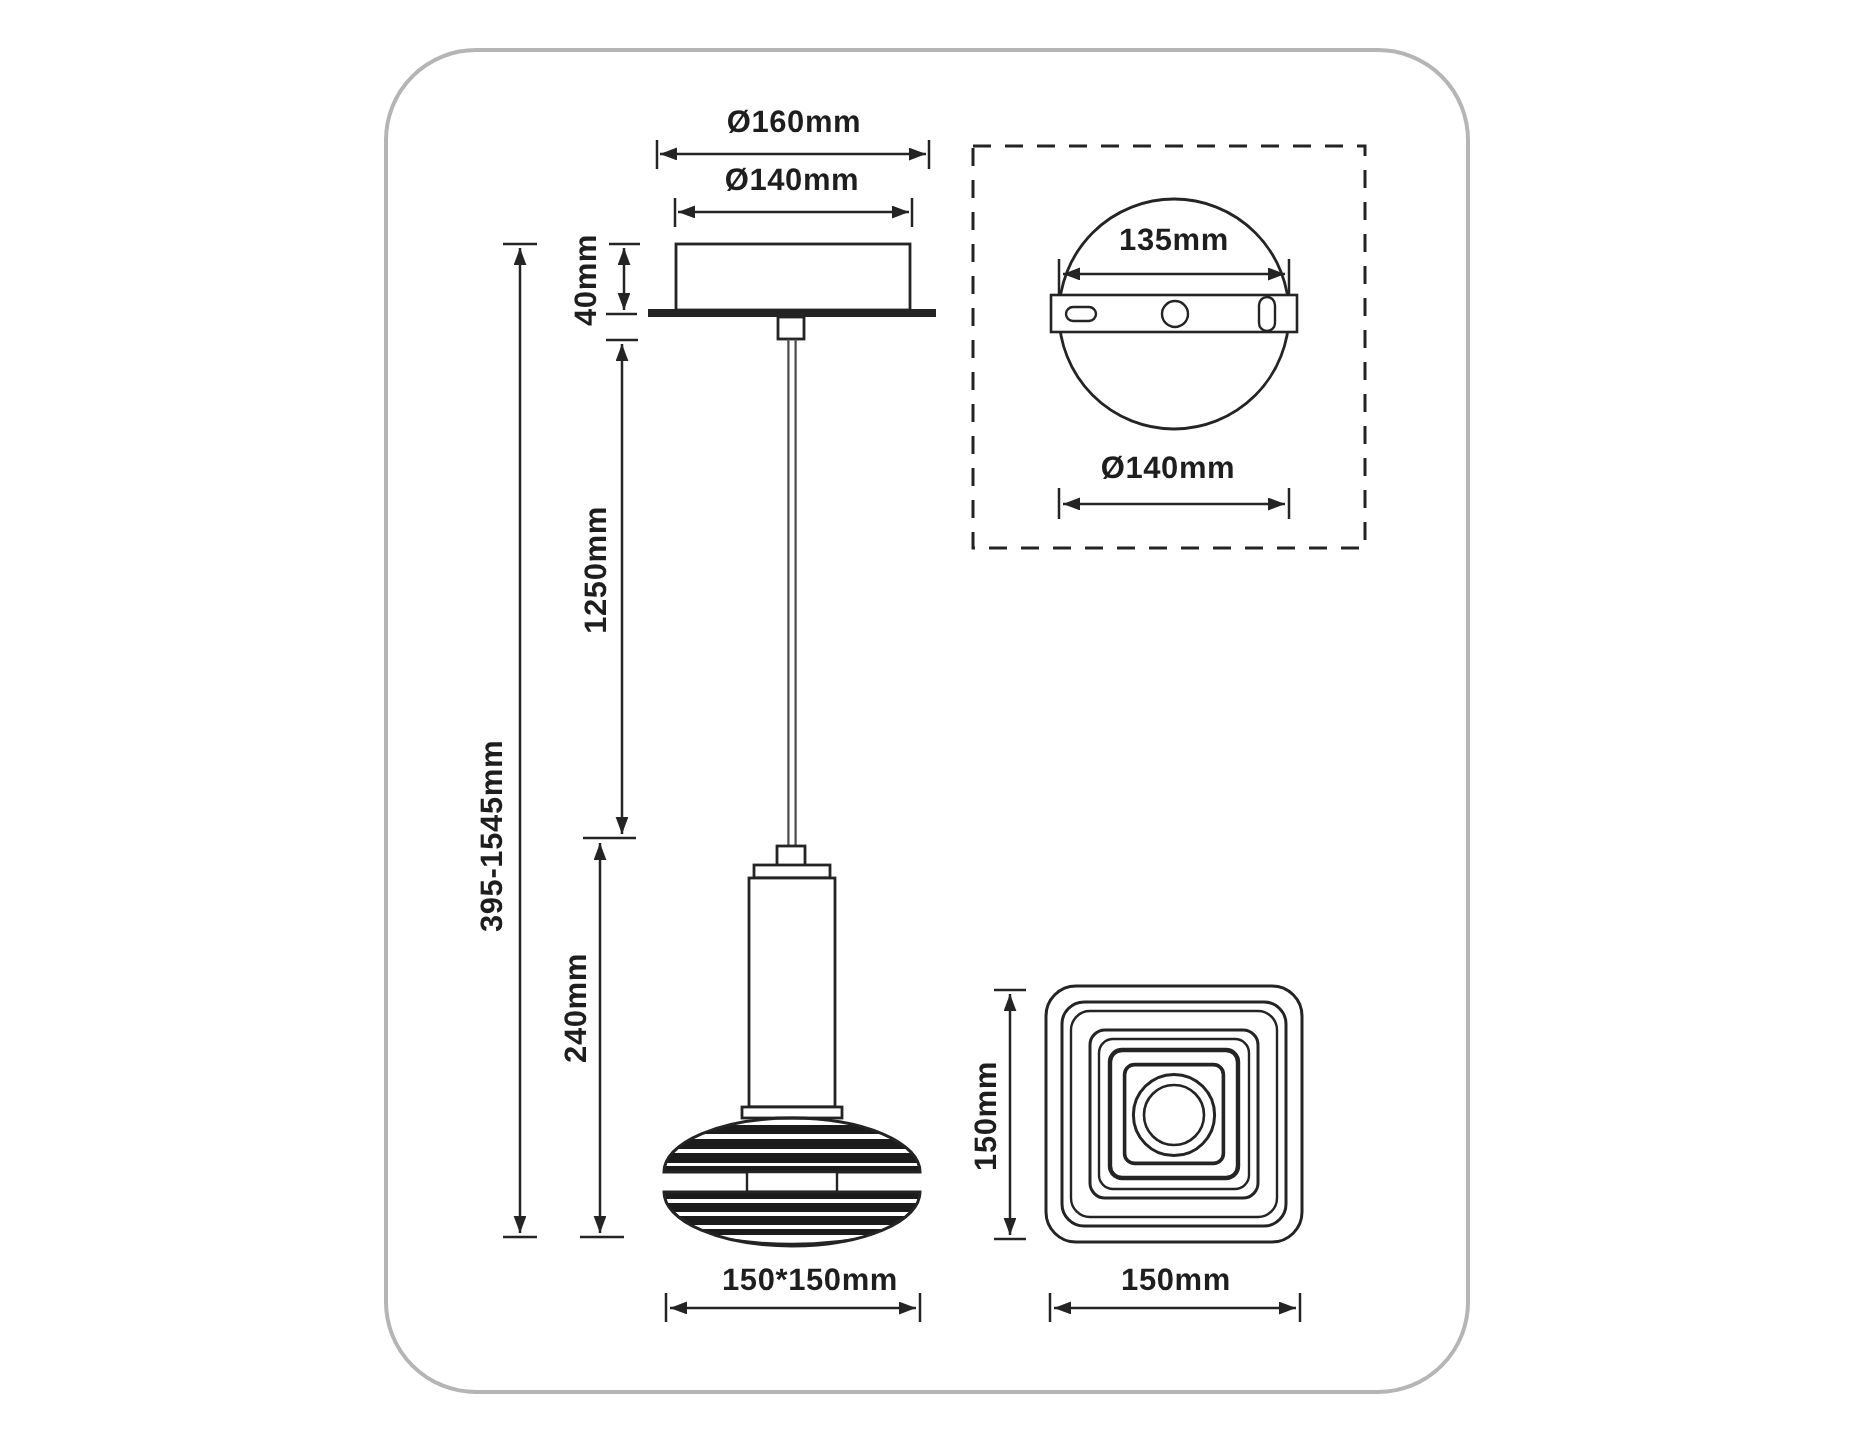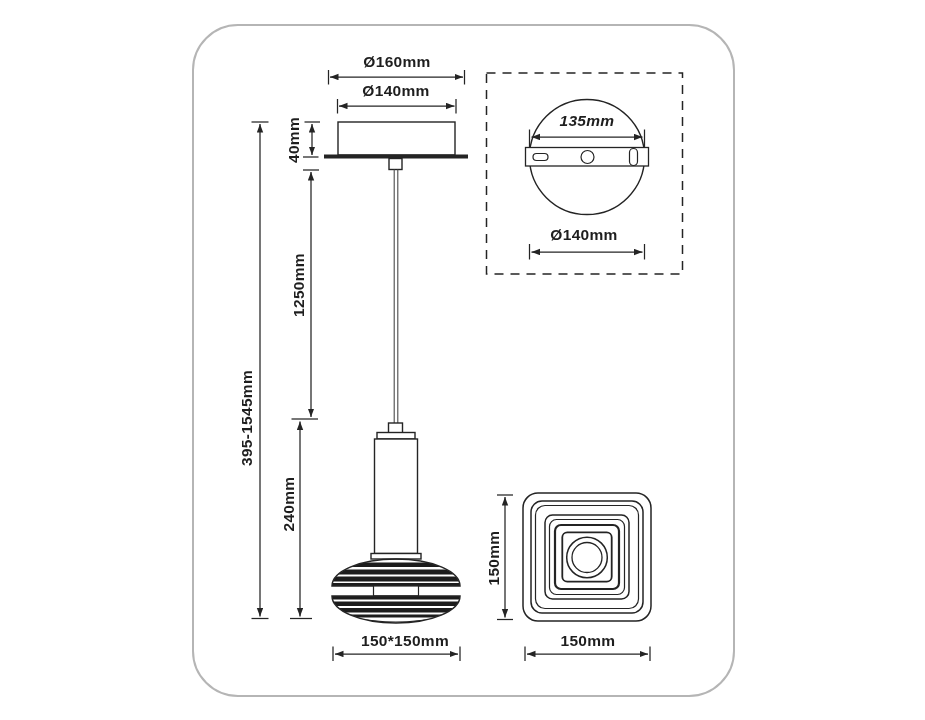--- a/index.html
+++ b/index.html
@@ -162,18 +162,18 @@
     </g>
   </svg>
 
   <div class="dim-label" style="left:397px;top:62px;">Ø160mm</div>
   <div class="dim-label" style="left:396px;top:91px;">Ø140mm</div>
   <div class="dim-label rot" style="left:294px;top:140px;">40mm</div>
   <div class="dim-label rot" style="left:299px;top:285px;">1250mm</div>
   <div class="dim-label rot" style="left:289px;top:504px;">240mm</div>
   <div class="dim-label rot" style="left:247px;top:418px;">395-1545mm</div>
   <div class="dim-label" style="left:405px;top:641px;">150*150mm</div>
-  <div class="dim-label" style="left:587px;top:121px;font-style:italic;">135mm</div>
+  <div class="dim-label" style="left:587px;top:121px;">135mm</div>
   <div class="dim-label" style="left:584px;top:235px;">Ø140mm</div>
   <div class="dim-label rot" style="left:494px;top:558px;">150mm</div>
   <div class="dim-label" style="left:588px;top:641px;">150mm</div>
 
 </div>
 
 </body></html>

